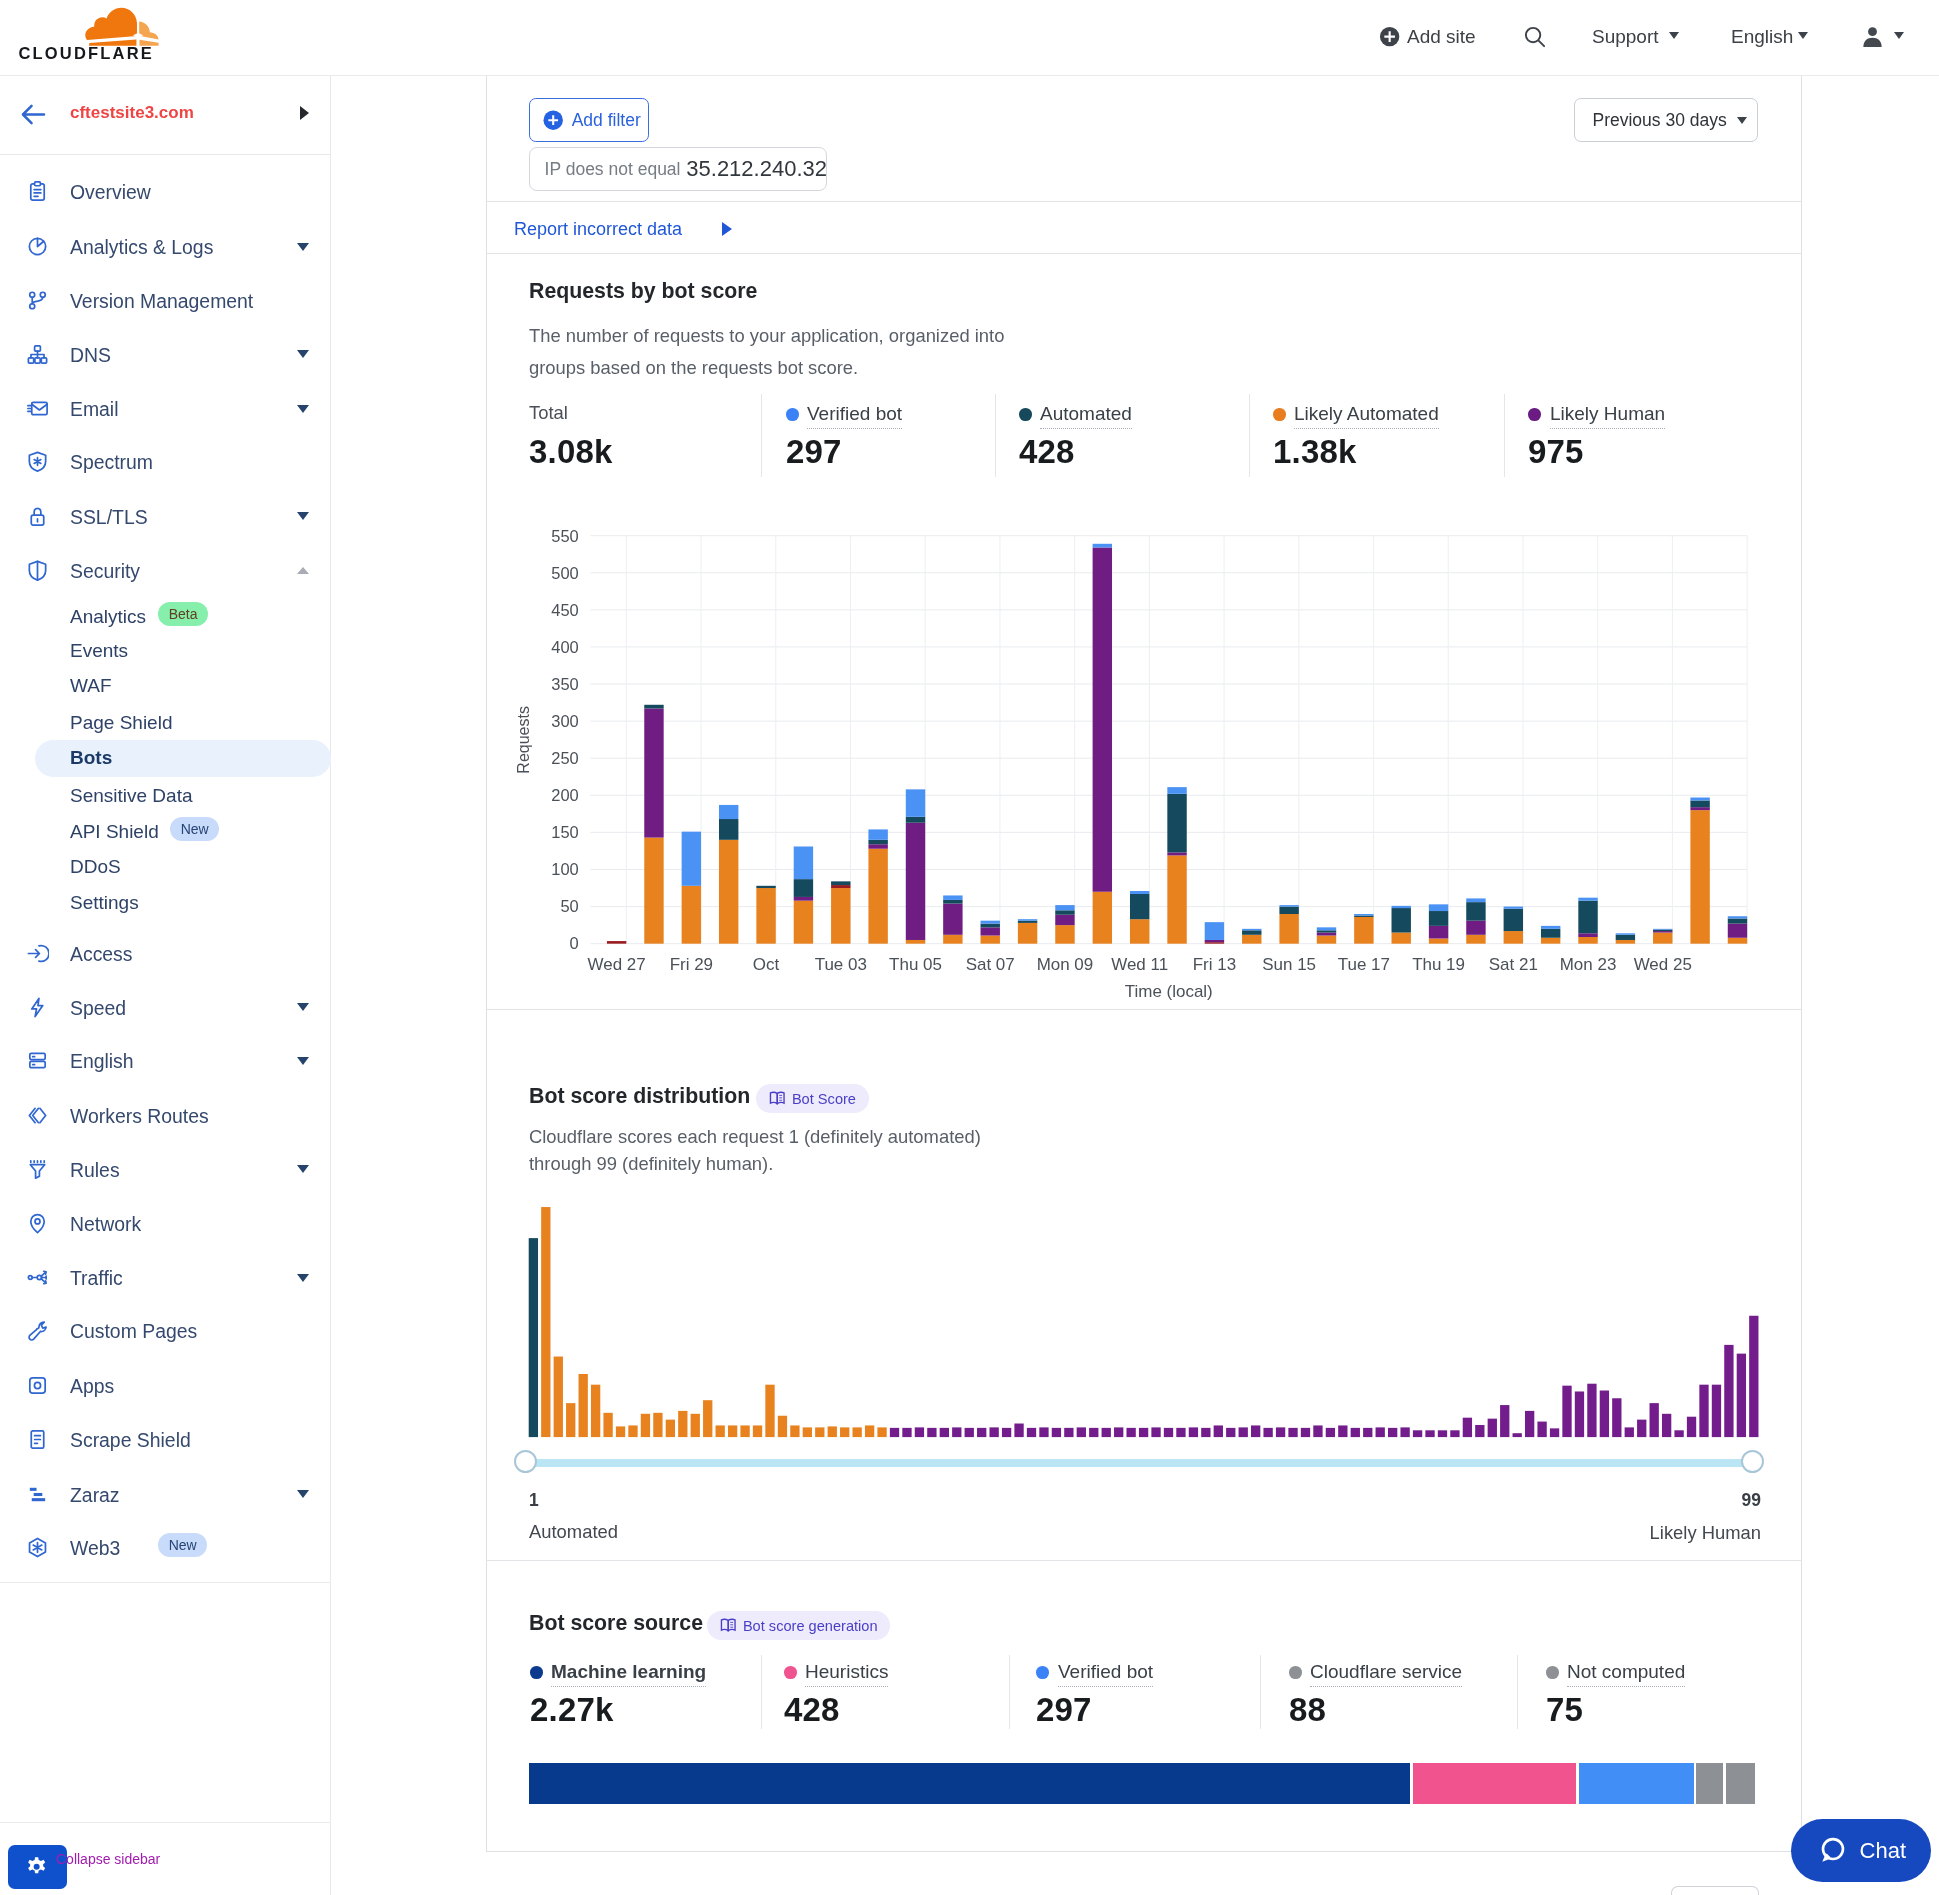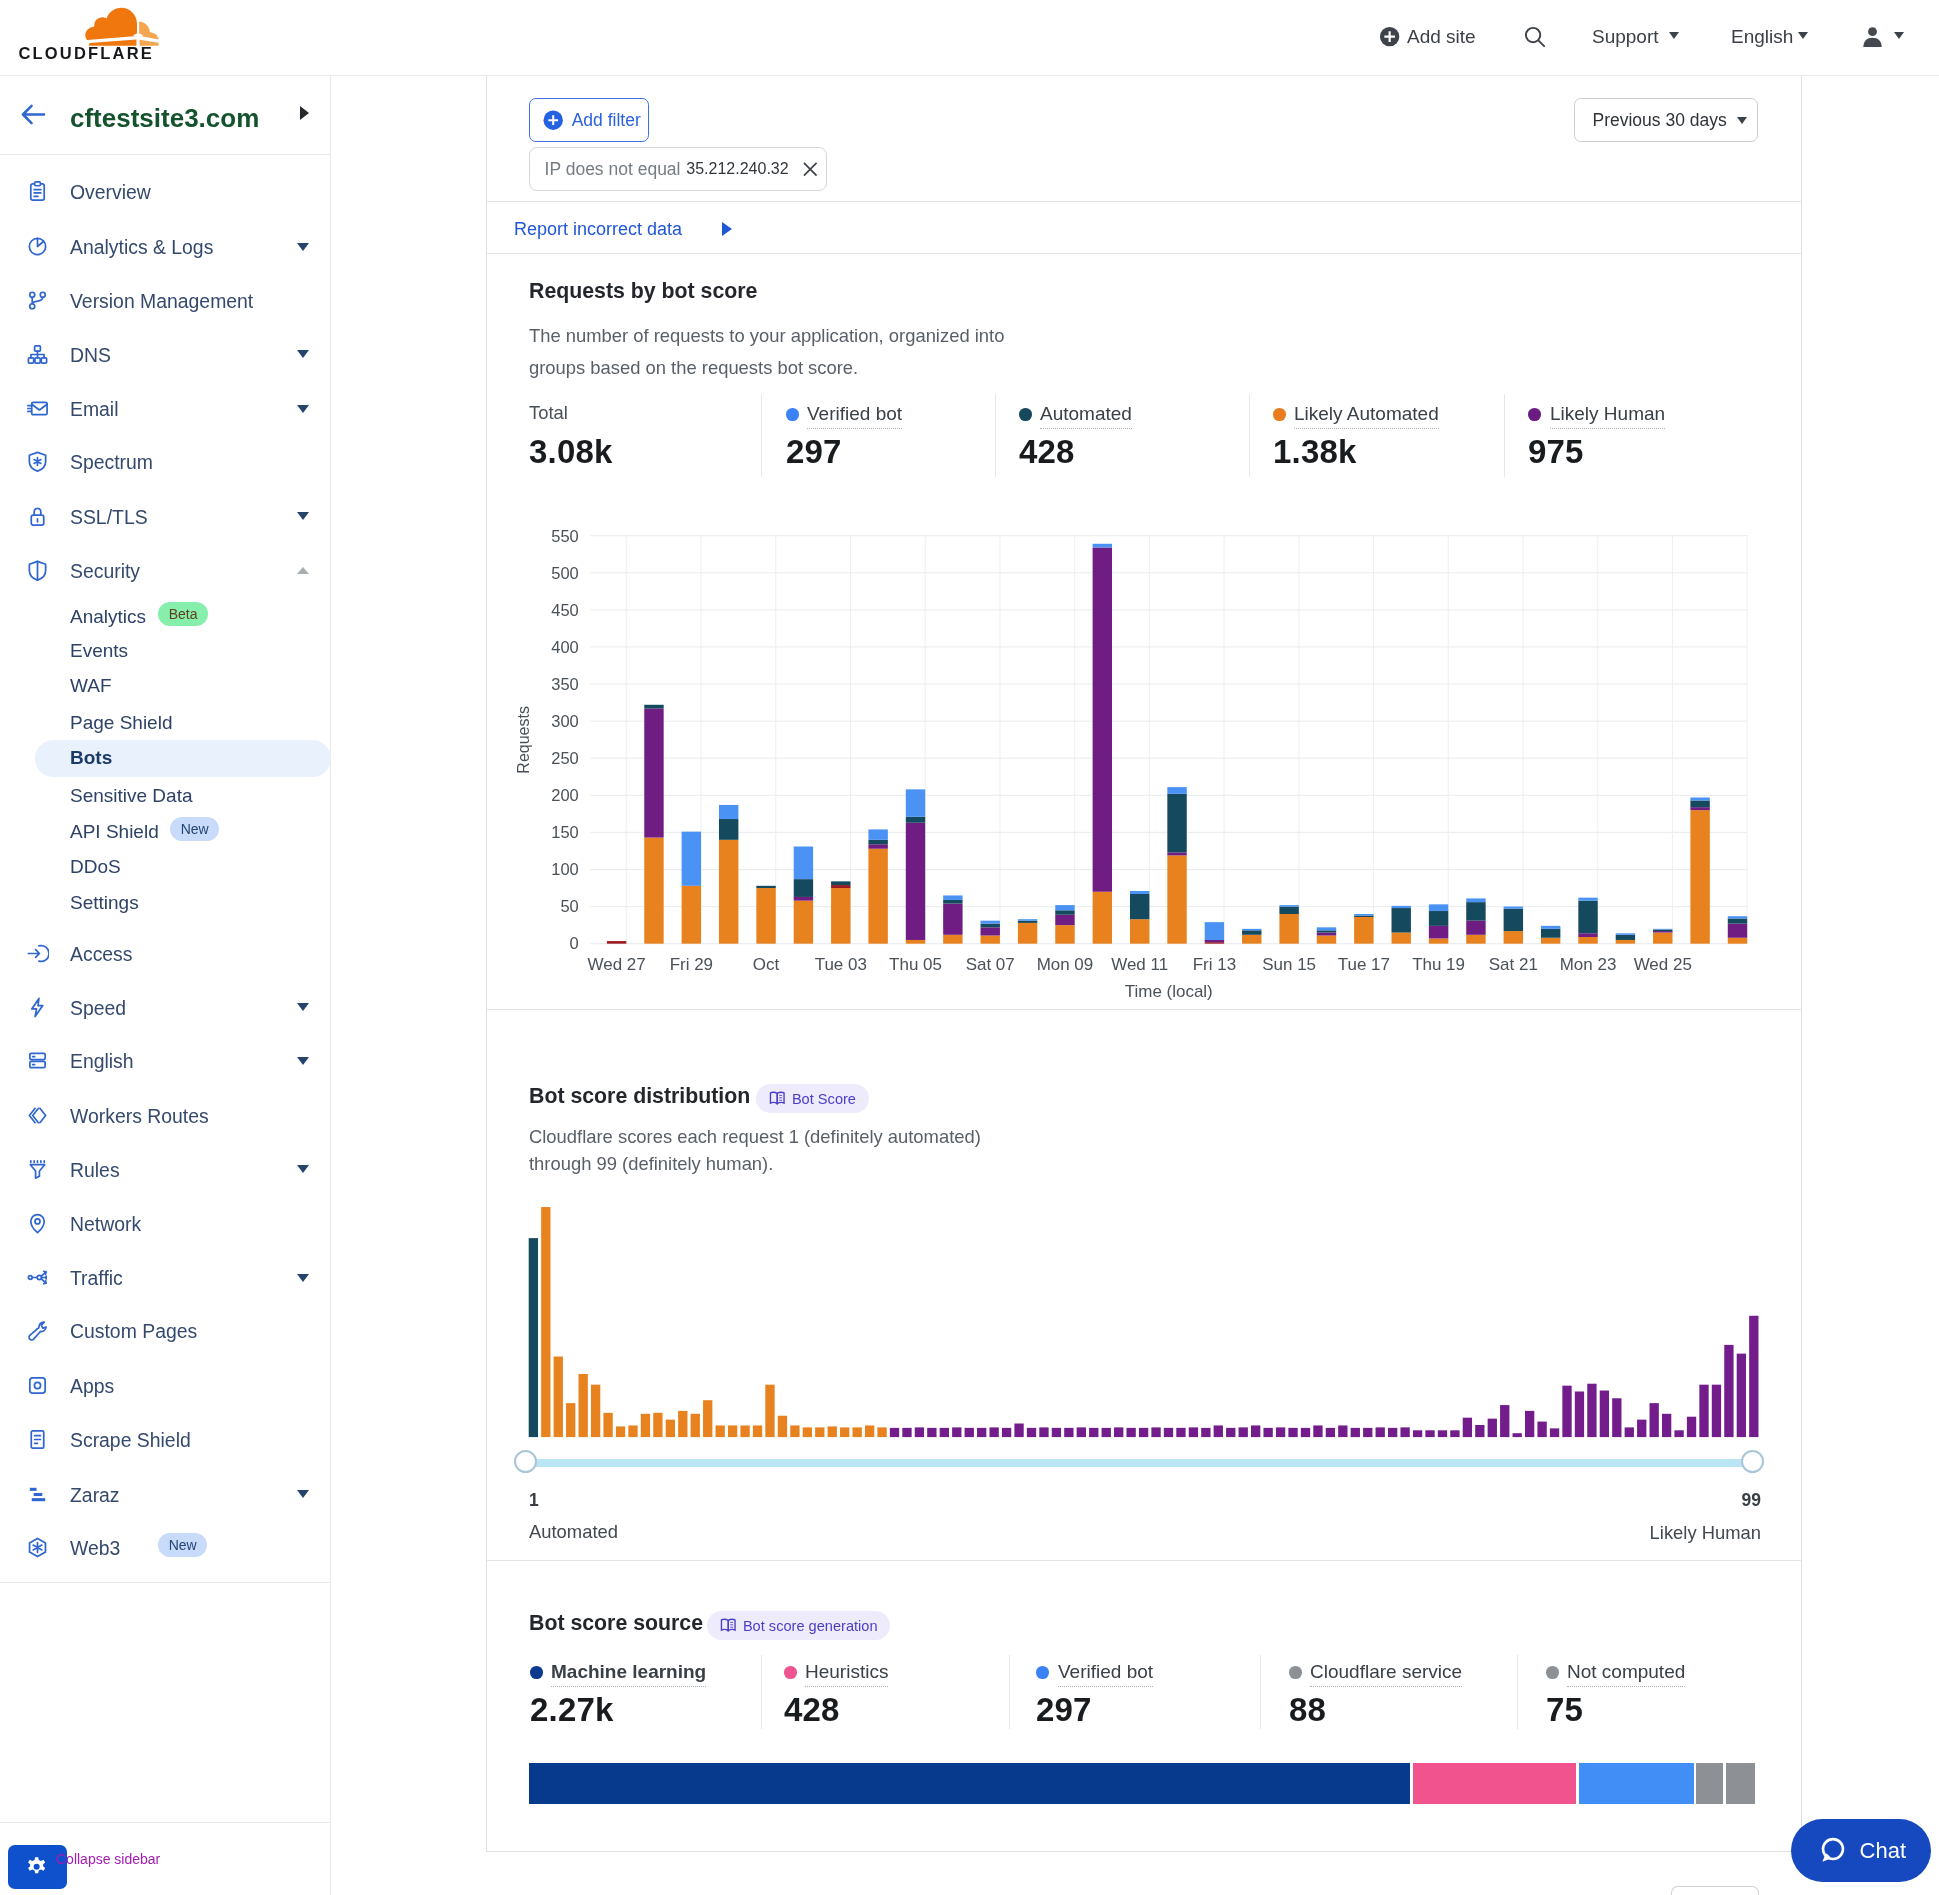--- a/index.html
+++ b/index.html
@@ -46,21 +46,21 @@
     <circle cx="14" cy="9" r="4.6" fill="#44494f"></circle>
     <path d="M4.5 25 C4.5 18.5 8.5 15.3 14 15.3 C19.5 15.3 23.5 18.5 23.5 25 Z" fill="#44494f"></path>
   </svg>
 <span class="caret-sm abs" style="left:1894px;top:32px;"></span>
 
 <div class="abs" style="left:0;top:76px;width:331px;height:1819px;background:#fff;border-right:1px solid #e6e8ea;"></div>
 <div class="abs" style="left:0;top:76px;width:331px;height:79px;border-bottom:1px solid #e6e8ea;"></div>
 <svg class="abs" style="left:20.4px;top:103px;" width="26" height="23" viewBox="0 0 27 24">
     <path d="M25 12 H3 M12 3 L3 12 L12 21" fill="none" stroke="#2f66d0" stroke-width="2.6" stroke-linecap="round" stroke-linejoin="round"></path>
   </svg>
-<div class="abs" style="left:70px;top:103px;font-size:26px;font-weight:bold;color:#14532d;">cftestsite3.com</div>
+<div class="abs" style="left:70px;top:103px;font-size:17px;font-weight:bold;color:#ef4444;">cftestsite3.com</div>
 <div class="abs" style="left:300px;top:106px;width:0;height:0;border-top:7.8px solid transparent;border-bottom:7.8px solid transparent;border-left:9.7px solid #25282c;"></div>
 
 <div class="abs" style="left:35px;top:740px;width:296px;height:37px;background:#e9f1fc;border-radius:18.4px;"></div>
 <div class="abs" style="left:0px;top:1582px;width:331px;height:1px;background:#e9eaec;"></div>
 <div class="abs" style="left:0px;top:1822px;width:331px;height:1px;background:#e9eaec;"></div>
 <div class="abs" style="left:7.8px;top:1845px;width:59px;height:44px;background:#0f51cd;border-radius:6.8px;"></div>
 <svg class="abs" style="left:26px;top:1856px;" width="21.3" height="21.3" viewBox="0 0 24 24">
     <g fill="#fff">
       <path d="M10.2 1.5 h3.6 l0.5 3 a8 8 0 0 1 2.6 1.1 l2.9-1.3 1.8 3.1 -2.3 2 a8 8 0 0 1 0 2.1 l2.3 2 -1.8 3.1 -2.9-1.3 a8 8 0 0 1 -2.6 1.1 l-0.5 3 h-3.6 l-0.5-3 a8 8 0 0 1 -2.6-1.1 l-2.9 1.3 -1.8-3.1 2.3-2 a8 8 0 0 1 0-2.1 l-2.3-2 1.8-3.1 2.9 1.3 a8 8 0 0 1 2.6-1.1 Z M12 8.6 a3.4 3.4 0 1 0 0 6.8 a3.4 3.4 0 1 0 0-6.8 Z" fill-rule="evenodd"></path>
     </g>
@@ -249,21 +249,21 @@
       <path d="M10.5 5.5 V15.5 M5.5 10.5 H15.5" stroke="#fff" stroke-width="2.1"></path>
     </svg>
  <span style="font-size:17.5px;color:#2a62de;">Add filter</span>
 </div>
 <div class="abs" style="left:1574px;top:98px;width:184px;height:44px;border:1px solid #c9ced4;border-radius:6.8px;display:flex;align-items:center;padding-left:17.5px;gap:10.7px;">
  <span style="font-size:17.5px;color:#2e3338;">Previous 30 days</span>
  <span class="caret-sm" style="margin-top:1.9px;"></span>
 </div>
 <div class="abs" style="left:529px;top:147px;width:298px;height:44px;border:1px solid #d4d8dc;border-radius:7.8px;display:flex;align-items:center;padding-left:14.6px;gap:5.8px;white-space:nowrap;">
  <span style="font-size:17.5px;color:#757c84;">IP does not equal</span>
- <span style="font-size:16px;color:#31373d;">35.212.240.32</span>
+ <span style="font-size:22px;color:#31373d;">35.212.240.32</span>
  <svg width="16.5" height="16.5" viewBox="0 0 17 17" style="margin-left:7.8px;">
       <path d="M2 2 L15 15 M15 2 L2 15" stroke="#3f454c" stroke-width="1.8"></path>
     </svg>
 </div>
 
 <div class="abs" style="left:514px;top:219px;font-size:18px;color:#2057d7;">Report incorrect data</div>
 <div class="abs" style="left:722px;top:222px;width:0;height:0;border-top:7.8px solid transparent;border-bottom:7.8px solid transparent;border-left:10.7px solid #2057d7;"></div>
 
 <div class="abs" style="left:529px;top:279px;font-size:21.3px;font-weight:bold;color:#23272c;">Requests by bot score</div>
 <div class="abs" style="left:529px;top:320px;width:505px;font-size:18.4px;color:#585f68;line-height:32px;">The number of requests to your application, organized into groups based on the requests bot score.</div>

